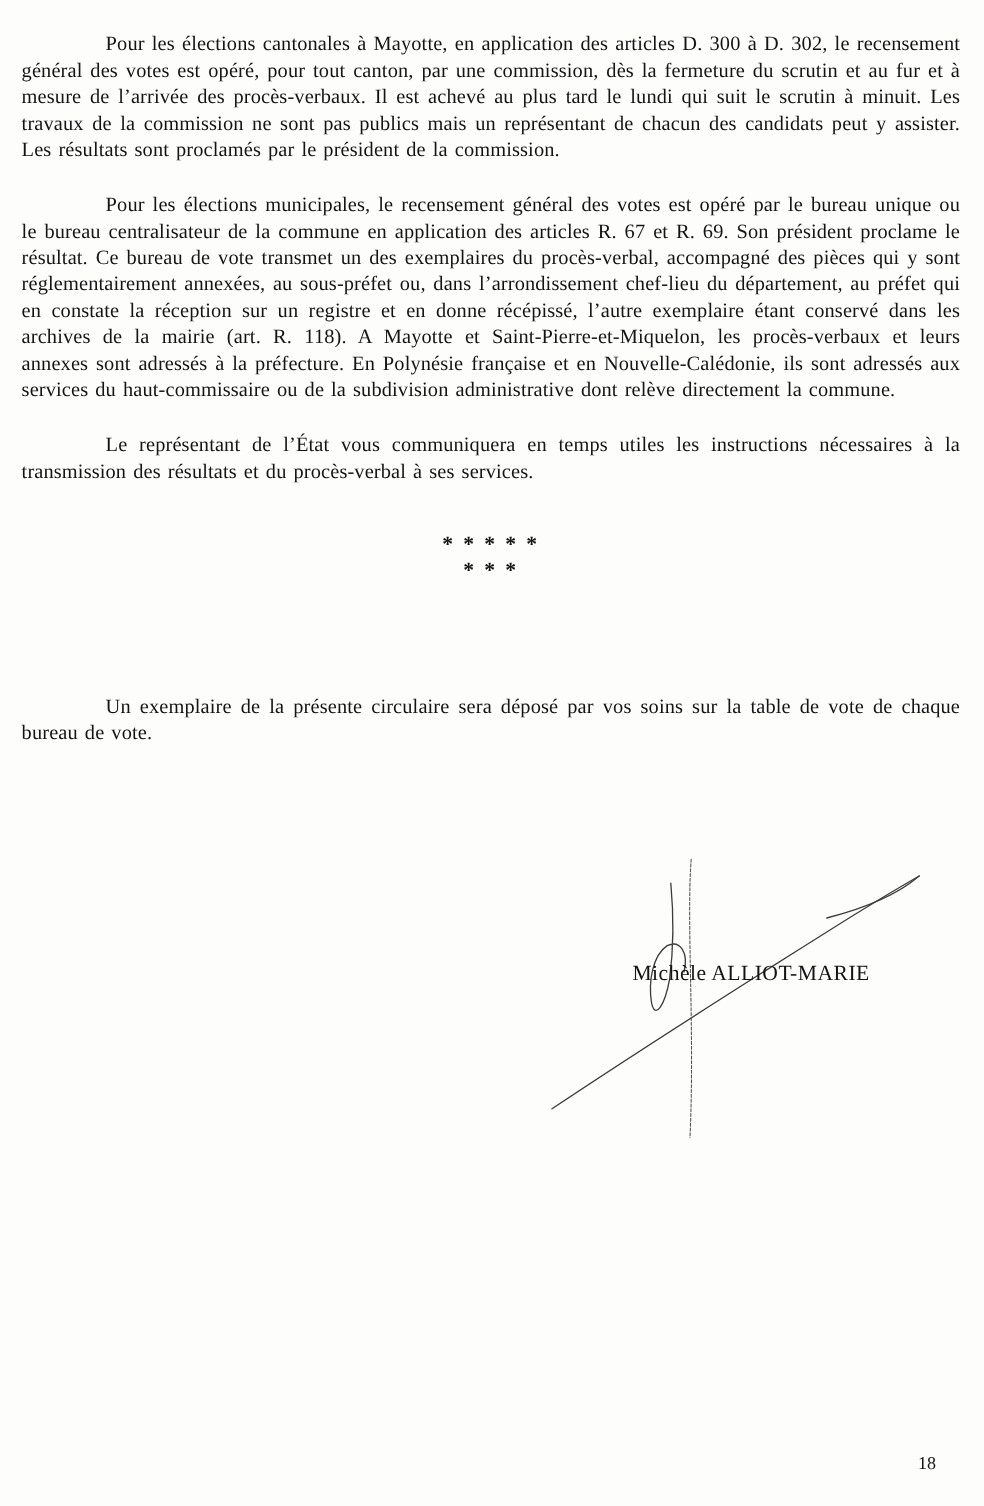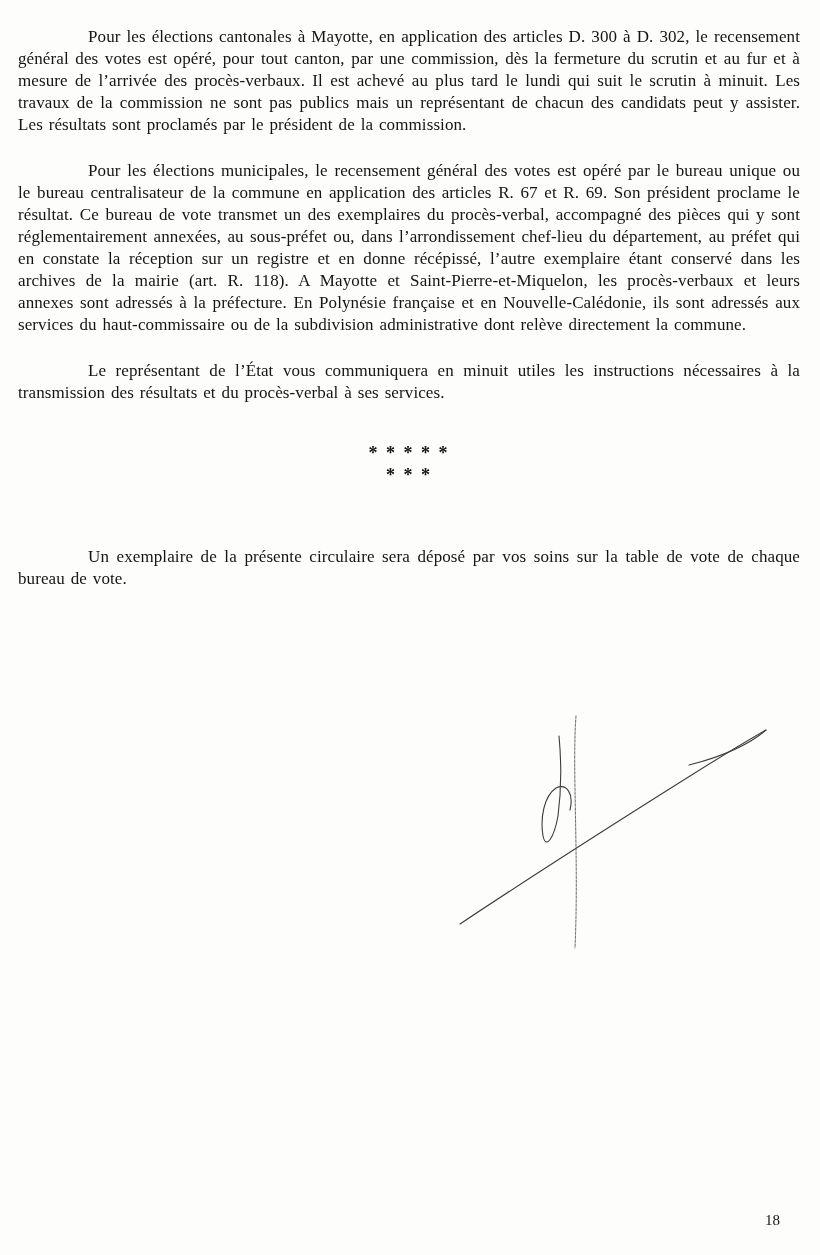--- a/index.html
+++ b/index.html
@@ -40,21 +40,21 @@
     text-align: center;
     font-size: 18px;
     font-weight: bold;
     line-height: 22px;
     letter-spacing: 2px;
   }
   .stars .star-line {
     display: block;
   }
   .last-para {
-    margin-top: 60px;
+    margin-top: 92px;
   }
   .signature-zone {
     position: absolute;
     left: 440px;
     top: 698px;
     width: 360px;
     height: 265px;
   }
   .signature-zone svg {
     position: absolute;
@@ -88,38 +88,39 @@
   }
 </style>
 </head>
 <body>
 
 <div class="page">
 
   <div class="text-column">
     <p class="para">Pour les élections cantonales à Mayotte, en application des articles D. 300 à D. 302, le recensement général des votes est opéré, pour tout canton, par une commission, dès la fermeture du scrutin et au fur et à mesure de l’arrivée des procès-verbaux. Il est achevé au plus tard le lundi qui suit le scrutin à minuit. Les travaux de la commission ne sont pas publics mais un représentant de chacun des candidats peut y assister. Les résultats sont proclamés par le président de la commission.</p>
     <p class="para">Pour les élections municipales, le recensement général des votes est opéré par le bureau unique ou le bureau centralisateur de la commune en application des articles R. 67 et R. 69. Son président proclame le résultat. Ce bureau de vote transmet un des exemplaires du procès-verbal, accompagné des pièces qui y sont réglementairement annexées, au sous-préfet ou, dans l’arrondissement chef-lieu du département, au préfet qui en constate la réception sur un registre et en donne récépissé, l’autre exemplaire étant conservé dans les archives de la mairie (art. R. 118). A Mayotte et Saint-Pierre-et-Miquelon, les procès-verbaux et leurs annexes sont adressés à la préfecture. En Polynésie française et en Nouvelle-Calédonie, ils sont adressés aux services du haut-commissaire ou de la subdivision administrative dont relève directement la commune.</p>
-    <p class="para">Le représentant de l’État vous communiquera en minuit utiles les instructions nécessaires à la transmission des résultats et du procès-verbal à ses services.</p>
+    <p class="para">Le représentant de l’État vous communiquera en temps utiles les instructions nécessaires à la transmission des résultats et du procès-verbal à ses services.</p>
 
     <div class="stars">
       <span class="star-line">* * * * *</span>
       <span class="star-line">* * *</span>
     </div>
 
     <p class="para last-para">Un exemplaire de la présente circulaire sera déposé par vos soins sur la table de vote de chaque bureau de vote.</p>
   </div>
 
   <div class="signature-zone">
     <svg width="360" height="265" viewBox="0 0 360 265" aria-hidden="true">
 
       <path class="scribble" d="M 20,226 C 80,186 180,122 250,78 C 285,56 312,40 326,32"></path>
 
       <path class="scribble" d="M 326,32 C 312,44 288,57 249,67"></path>
 
       <path class="scribble faint" d="M 136,18 C 132,70 139,160 135,250"></path>
 
       <path class="scribble" d="M 119,38 C 122,70 121,95 118,118 C 114,140 106,152 103,138 C 100,120 104,98 116,90 C 127,85 134,96 130,112"></path>
     </svg>
+    <span class="signature-name" style="position:absolute; left:87px; top:103px;">Michèle ALLIOT-MARIE</span>
   </div>
 
   <div class="page-number">18</div>
 
 </div>
 
 </body></html>

